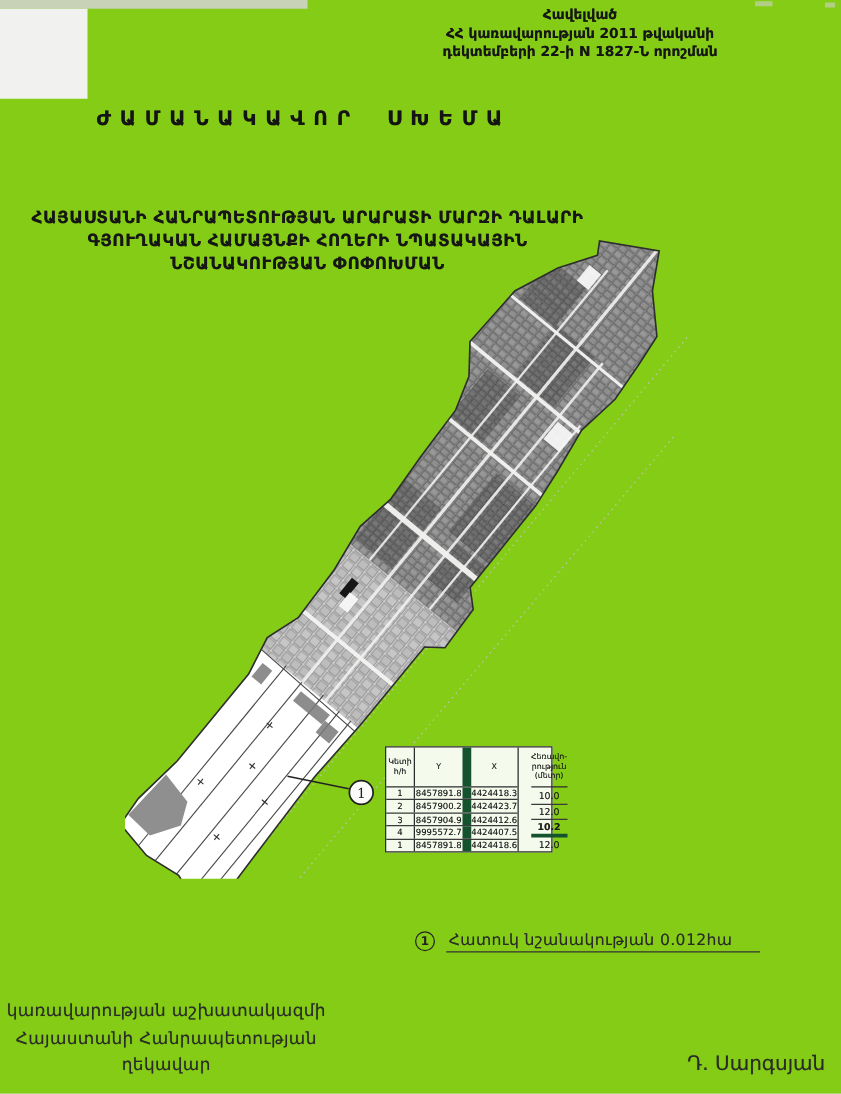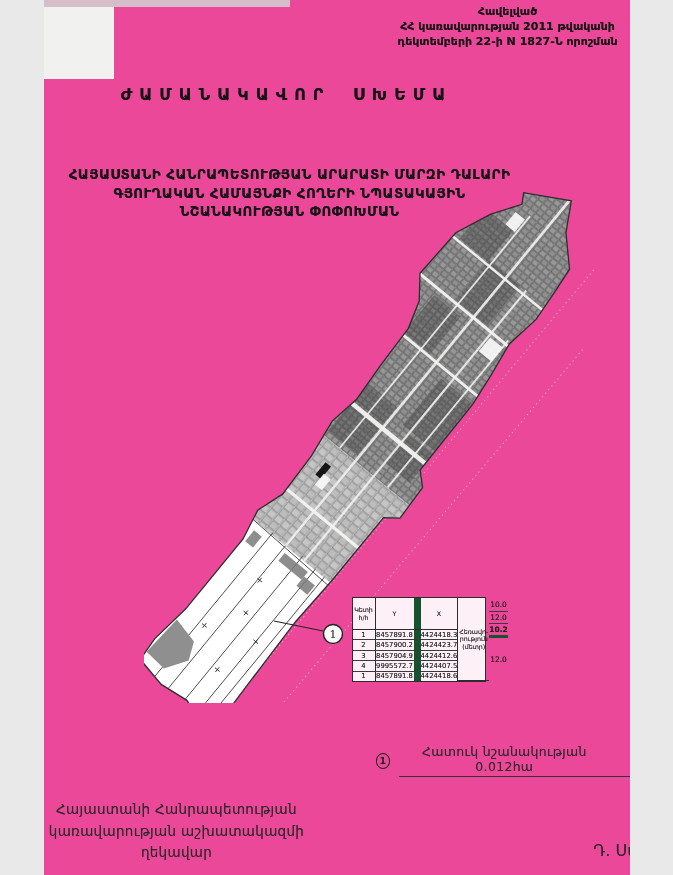--- a/index.html
+++ b/index.html
@@ -1,18 +1,18 @@
 <!DOCTYPE html>
 <html><head>
 <meta charset="utf-8">
 <style>
   html,body{margin:0;padding:0;background:#e9e9e9;}
   .page{
-    position:relative; width:586px; height:875px; margin:0 auto;
-    background:#ec4899; overflow:hidden;
+    position:relative; width:673px; height:875px; margin:0 auto;
+    background:#84cc16; overflow:hidden;
     font-family:"DejaVu Sans", sans-serif; color:#1f1f1f;
   }
   .scan-strip{position:absolute;left:0;top:0;width:246px;height:7px;background:#d2d2d2;opacity:.85;}
   .scan-smudge{position:absolute;left:0;top:7px;width:70px;height:72px;background:#f1f1f0;}
   .scan-speck{position:absolute;background:#cfcfcf;opacity:.6;}
 
   .annex-note{
     position:absolute; top:4px; left:318px; width:292px;
     font-size:11px; font-weight:bold; line-height:15px; text-align:center;
     color:#161616; text-shadow:0 0 .5px rgba(0,0,0,.55);
@@ -40,21 +40,21 @@
   .coord-head{flex:0 0 31px; display:flex; border-bottom:1px solid #2c2c2c;}
   .hcell,.tcell{display:flex; align-items:center; justify-content:center; text-align:center; overflow:hidden;}
   .c1{flex:0 0 22px; border-right:1px solid #2c2c2c;}
   .c2{flex:0 0 38px; border-right:7px solid #14532d;}
   .c3{flex:1 1 auto;}
   .hcell{flex-direction:column; font-size:6.3px; line-height:7.5px;}
   .coord-body{flex:1 1 auto; display:flex; flex-direction:column;}
   .trow{flex:1 1 auto; display:flex;}
   .trow + .trow{border-top:1px solid #3a3a3a;}
   .tcell{font-size:6.8px; white-space:nowrap;}
-  .coord-dist{flex:1 1 auto; display:flex; flex-direction:row;}
+  .coord-dist{flex:1 1 auto; display:flex; flex-direction:column;margin-left:10px;}
   .dist-head{flex:0 0 31px; display:flex; flex-direction:column; align-items:center; justify-content:center;
              border-bottom:1px solid #2c2c2c; font-size:6.3px; line-height:7.5px; text-align:center;}
   .dcell{display:flex; align-items:center; justify-content:center; font-size:7.5px;}
   .d0{flex:0 0 13px; border-bottom:1px solid #3a3a3a;}
   .d1{flex:0 0 11px; border-bottom:1px solid #3a3a3a;}
   .d2{flex:0 0 11px; border-bottom:3px solid #14532d;font-weight:bold;}
   .d3{flex:1 1 auto;}
 
   
   .legend{position:absolute; left:332px; top:744px; display:flex; align-items:center; gap:9px;}
@@ -255,19 +255,19 @@
         </div>
     </div>
   </div>
 
   <div class="legend">
     <span class="legend-marker">1</span>
     <span class="legend-label">Հատուկ նշանակության  0.012հա</span>
   </div>
 
   <div class="footer-left">
+    <div>կառավարության աշխատակազմի</div>
     <div>Հայաստանի Հանրապետության</div>
-    <div>կառավարության աշխատակազմի</div>
     <div>ղեկավար</div>
   </div>
   <div class="signature">Դ. Սարգսյան</div>
 
 </div>
 
 </body></html>

